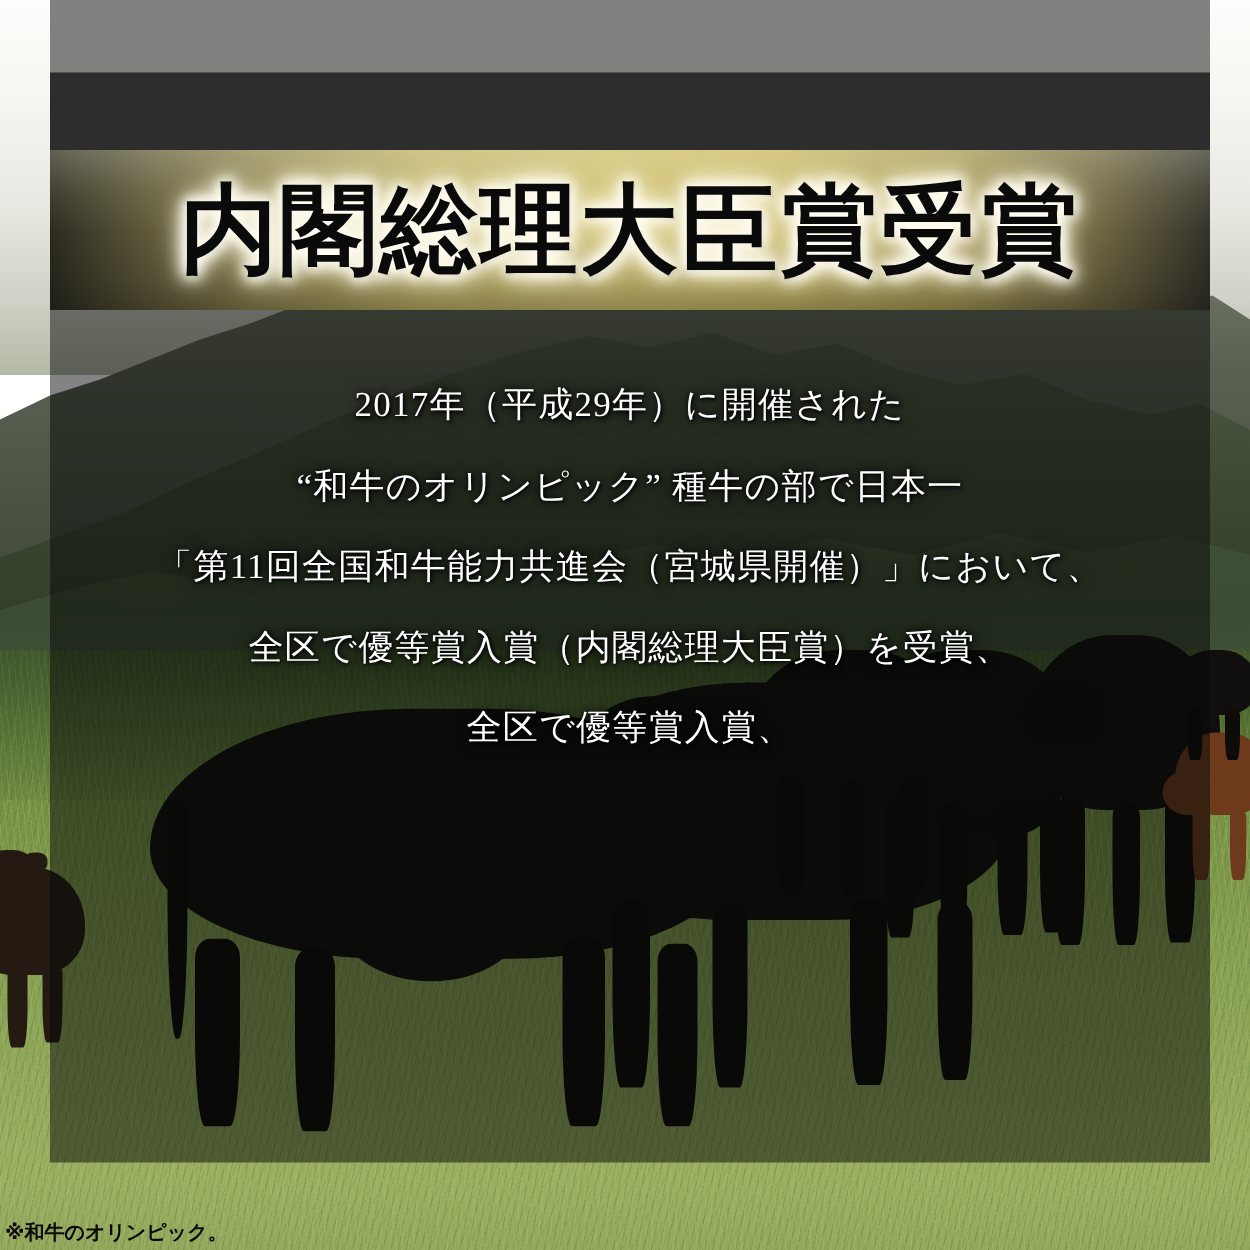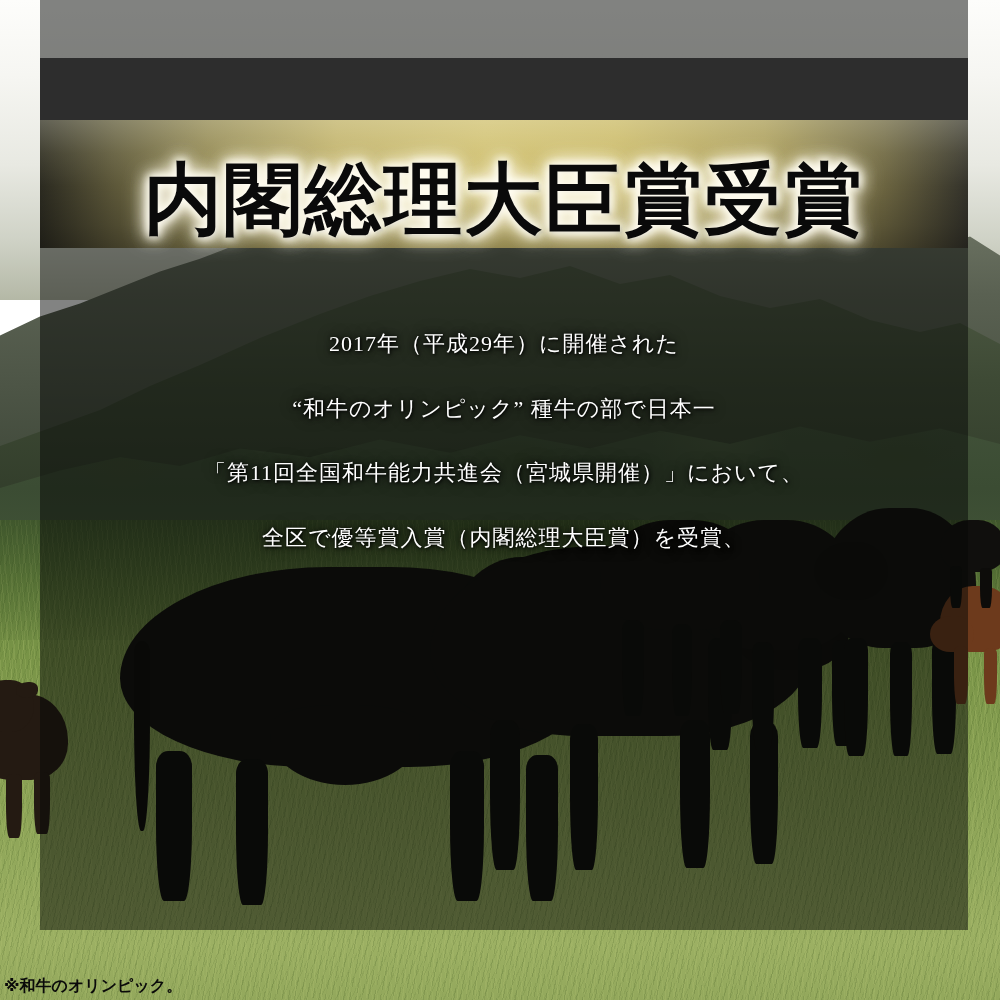--- a/index.html
+++ b/index.html
@@ -219,32 +219,31 @@
     font-size: 78px;
     line-height: 104px;
     font-weight: 700;
     letter-spacing: 2px;
     color: #0a0a0a;
     text-shadow:
        0 0 10px #fffdf2,  0 0 10px #fffdf2,
        0 0 18px #fffaea,  0 0 18px #fffaea,
        0 0 26px #fff6dd,  2px 2px 2px rgba(0,0,0,.35);
     white-space: nowrap;
-    margin-top: 16px;
   }
 
   
   .body-copy {
     position: absolute;
     left: 40px;
-    top: 312px;
+    top: 293px;
     width: 928px;
     text-align: center;
     color: #ffffff;
-    font-size: 22px;
+    font-size: 28px;
     line-height: 64.5px;
     letter-spacing: 1px;
     white-space: nowrap;
     text-shadow:
       0 0 6px rgba(0,0,0,.85),
       0 0 14px rgba(0,0,0,.65),
       1px 1px 3px rgba(0,0,0,.9);
   }
   .body-copy .ln { display: block; }
 
@@ -351,17 +350,18 @@
   <div class="band-gold"></div>
   <div class="band-gold-sheen"></div>
 
   <div class="title">内閣総理大臣賞受賞</div>
 
   <div class="body-copy">
     <span class="ln">2017年（平成29年）に開催された</span>
     <span class="ln">“和牛のオリンピック” 種牛の部で日本一</span>
     <span class="ln">「第11回全国和牛能力共進会（宮城県開催）」において、</span>
     <span class="ln">全区で優等賞入賞（内閣総理大臣賞）を受賞、</span>
+    <span class="ln">全区で優等賞入賞、</span>
   </div>
 
   <div class="disclaimer">※和牛のオリンピック。</div>
 
 </div>
 
 </body></html>

